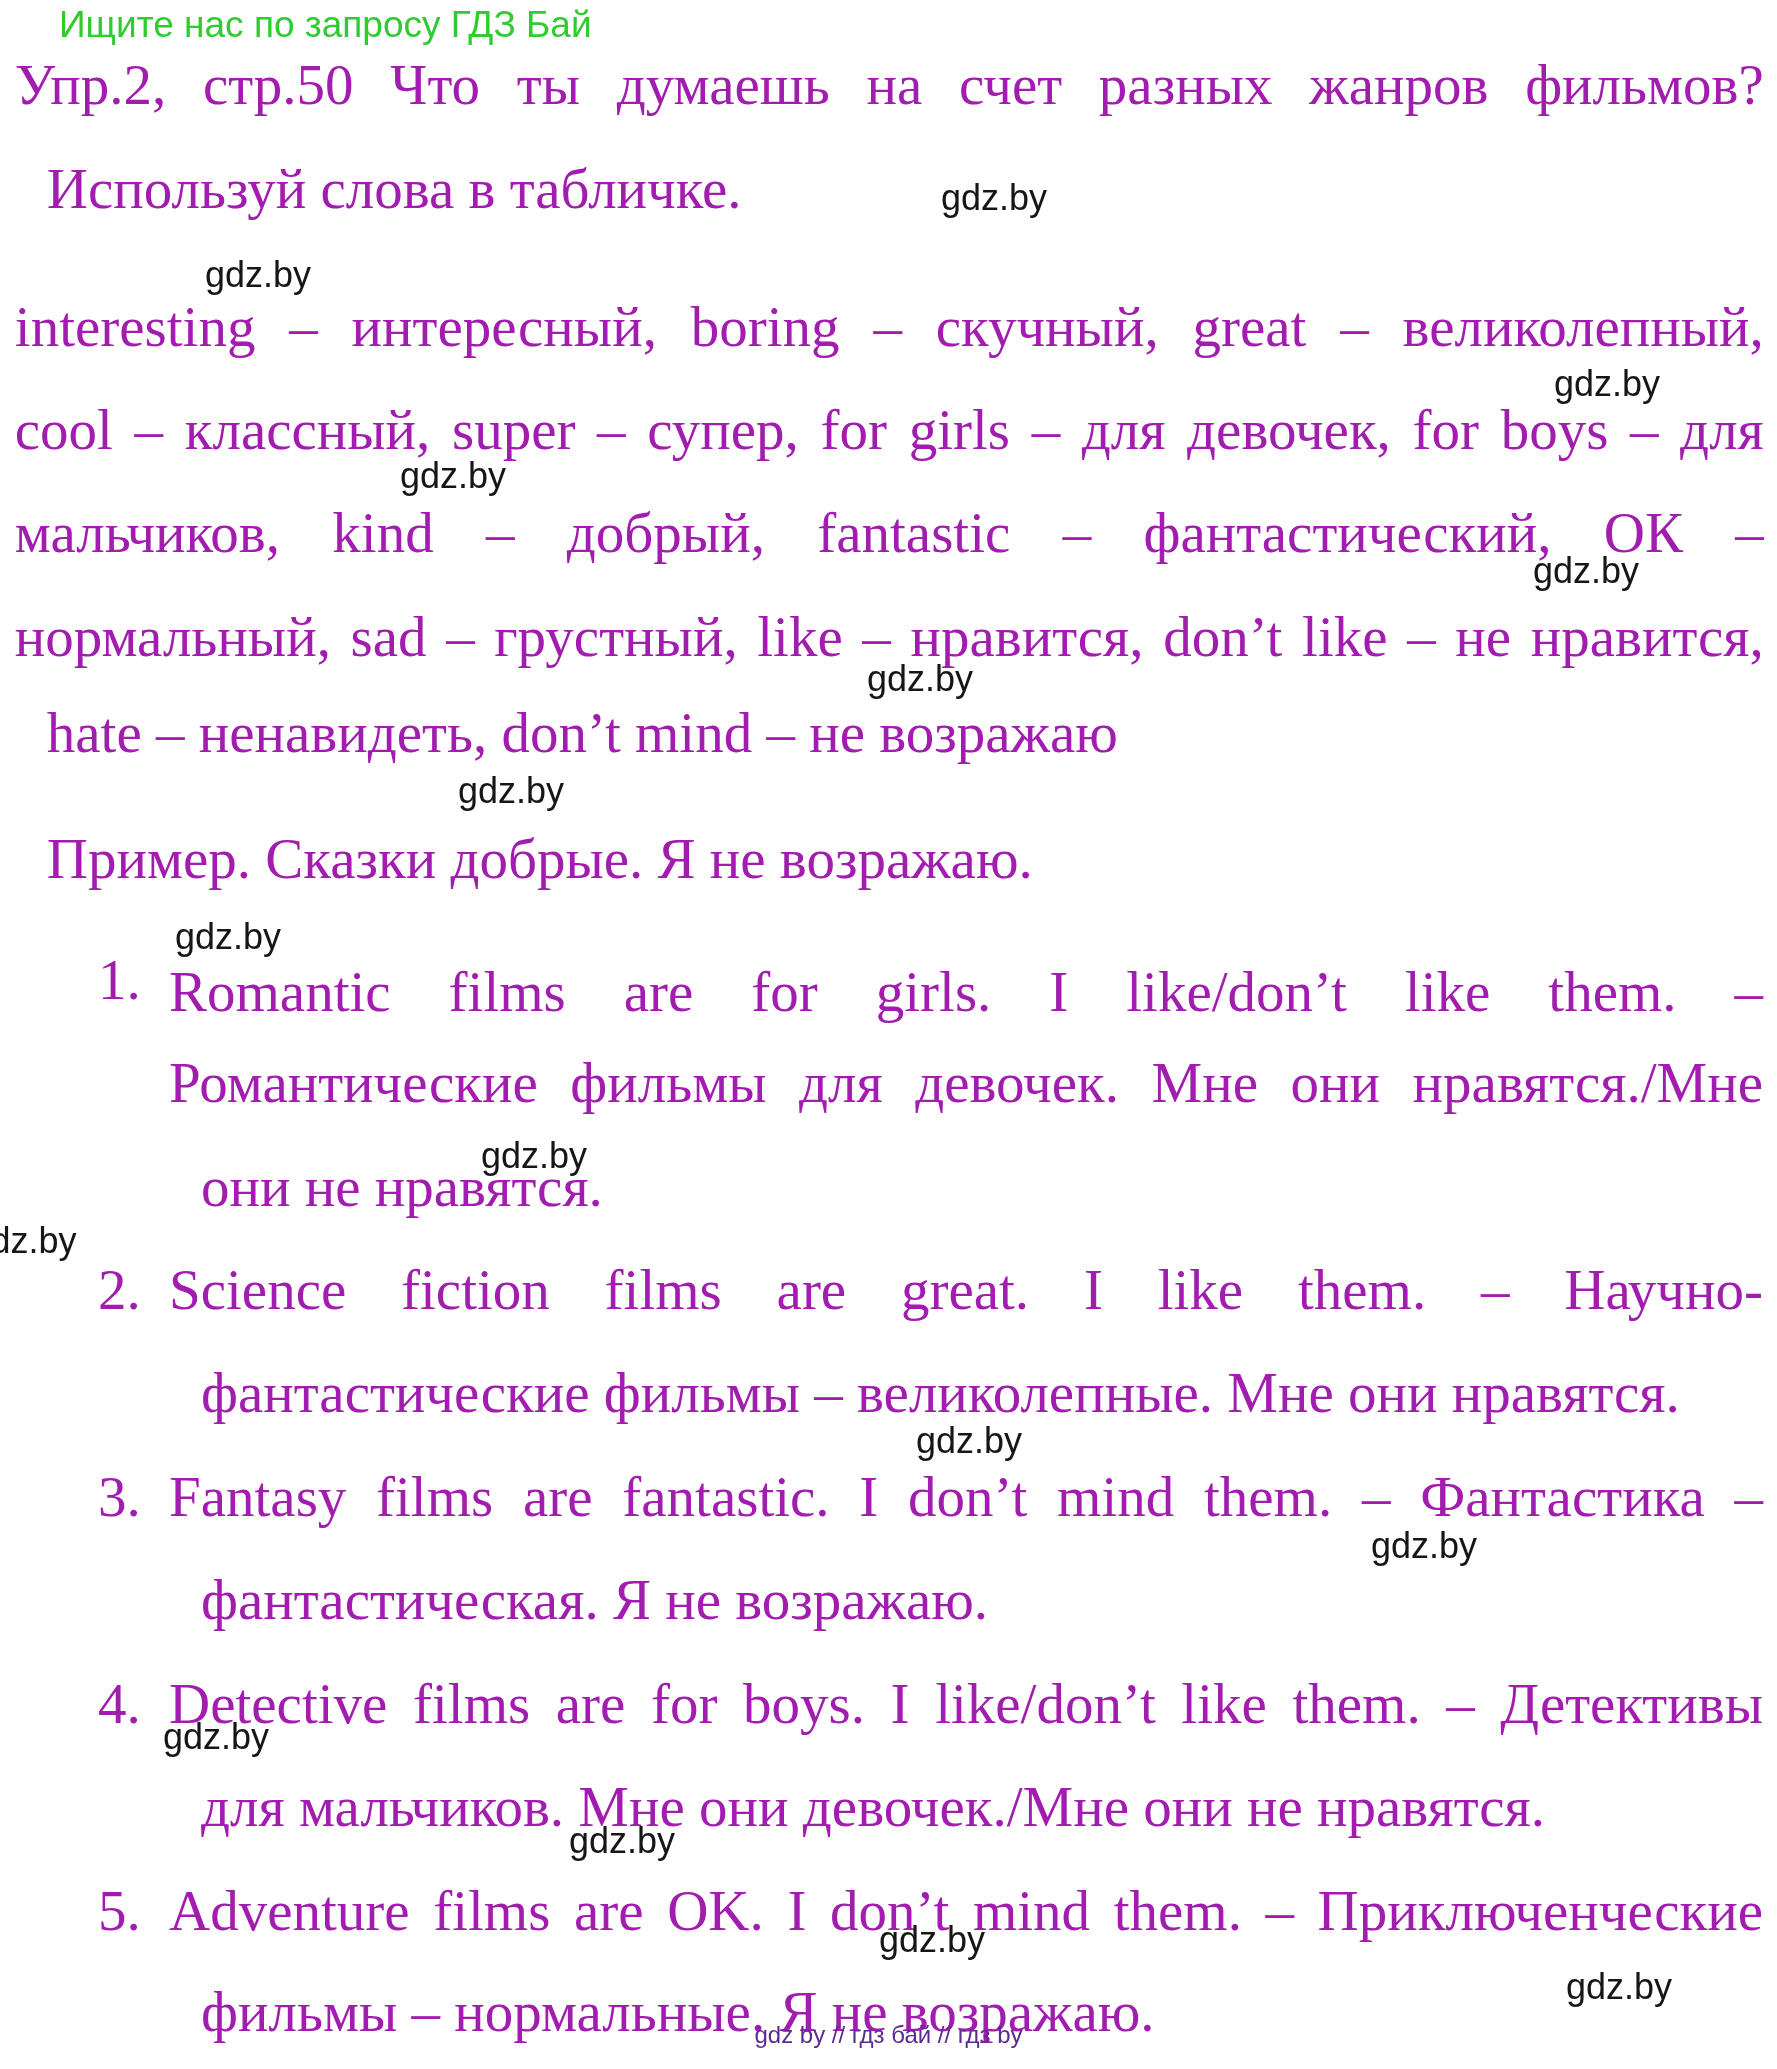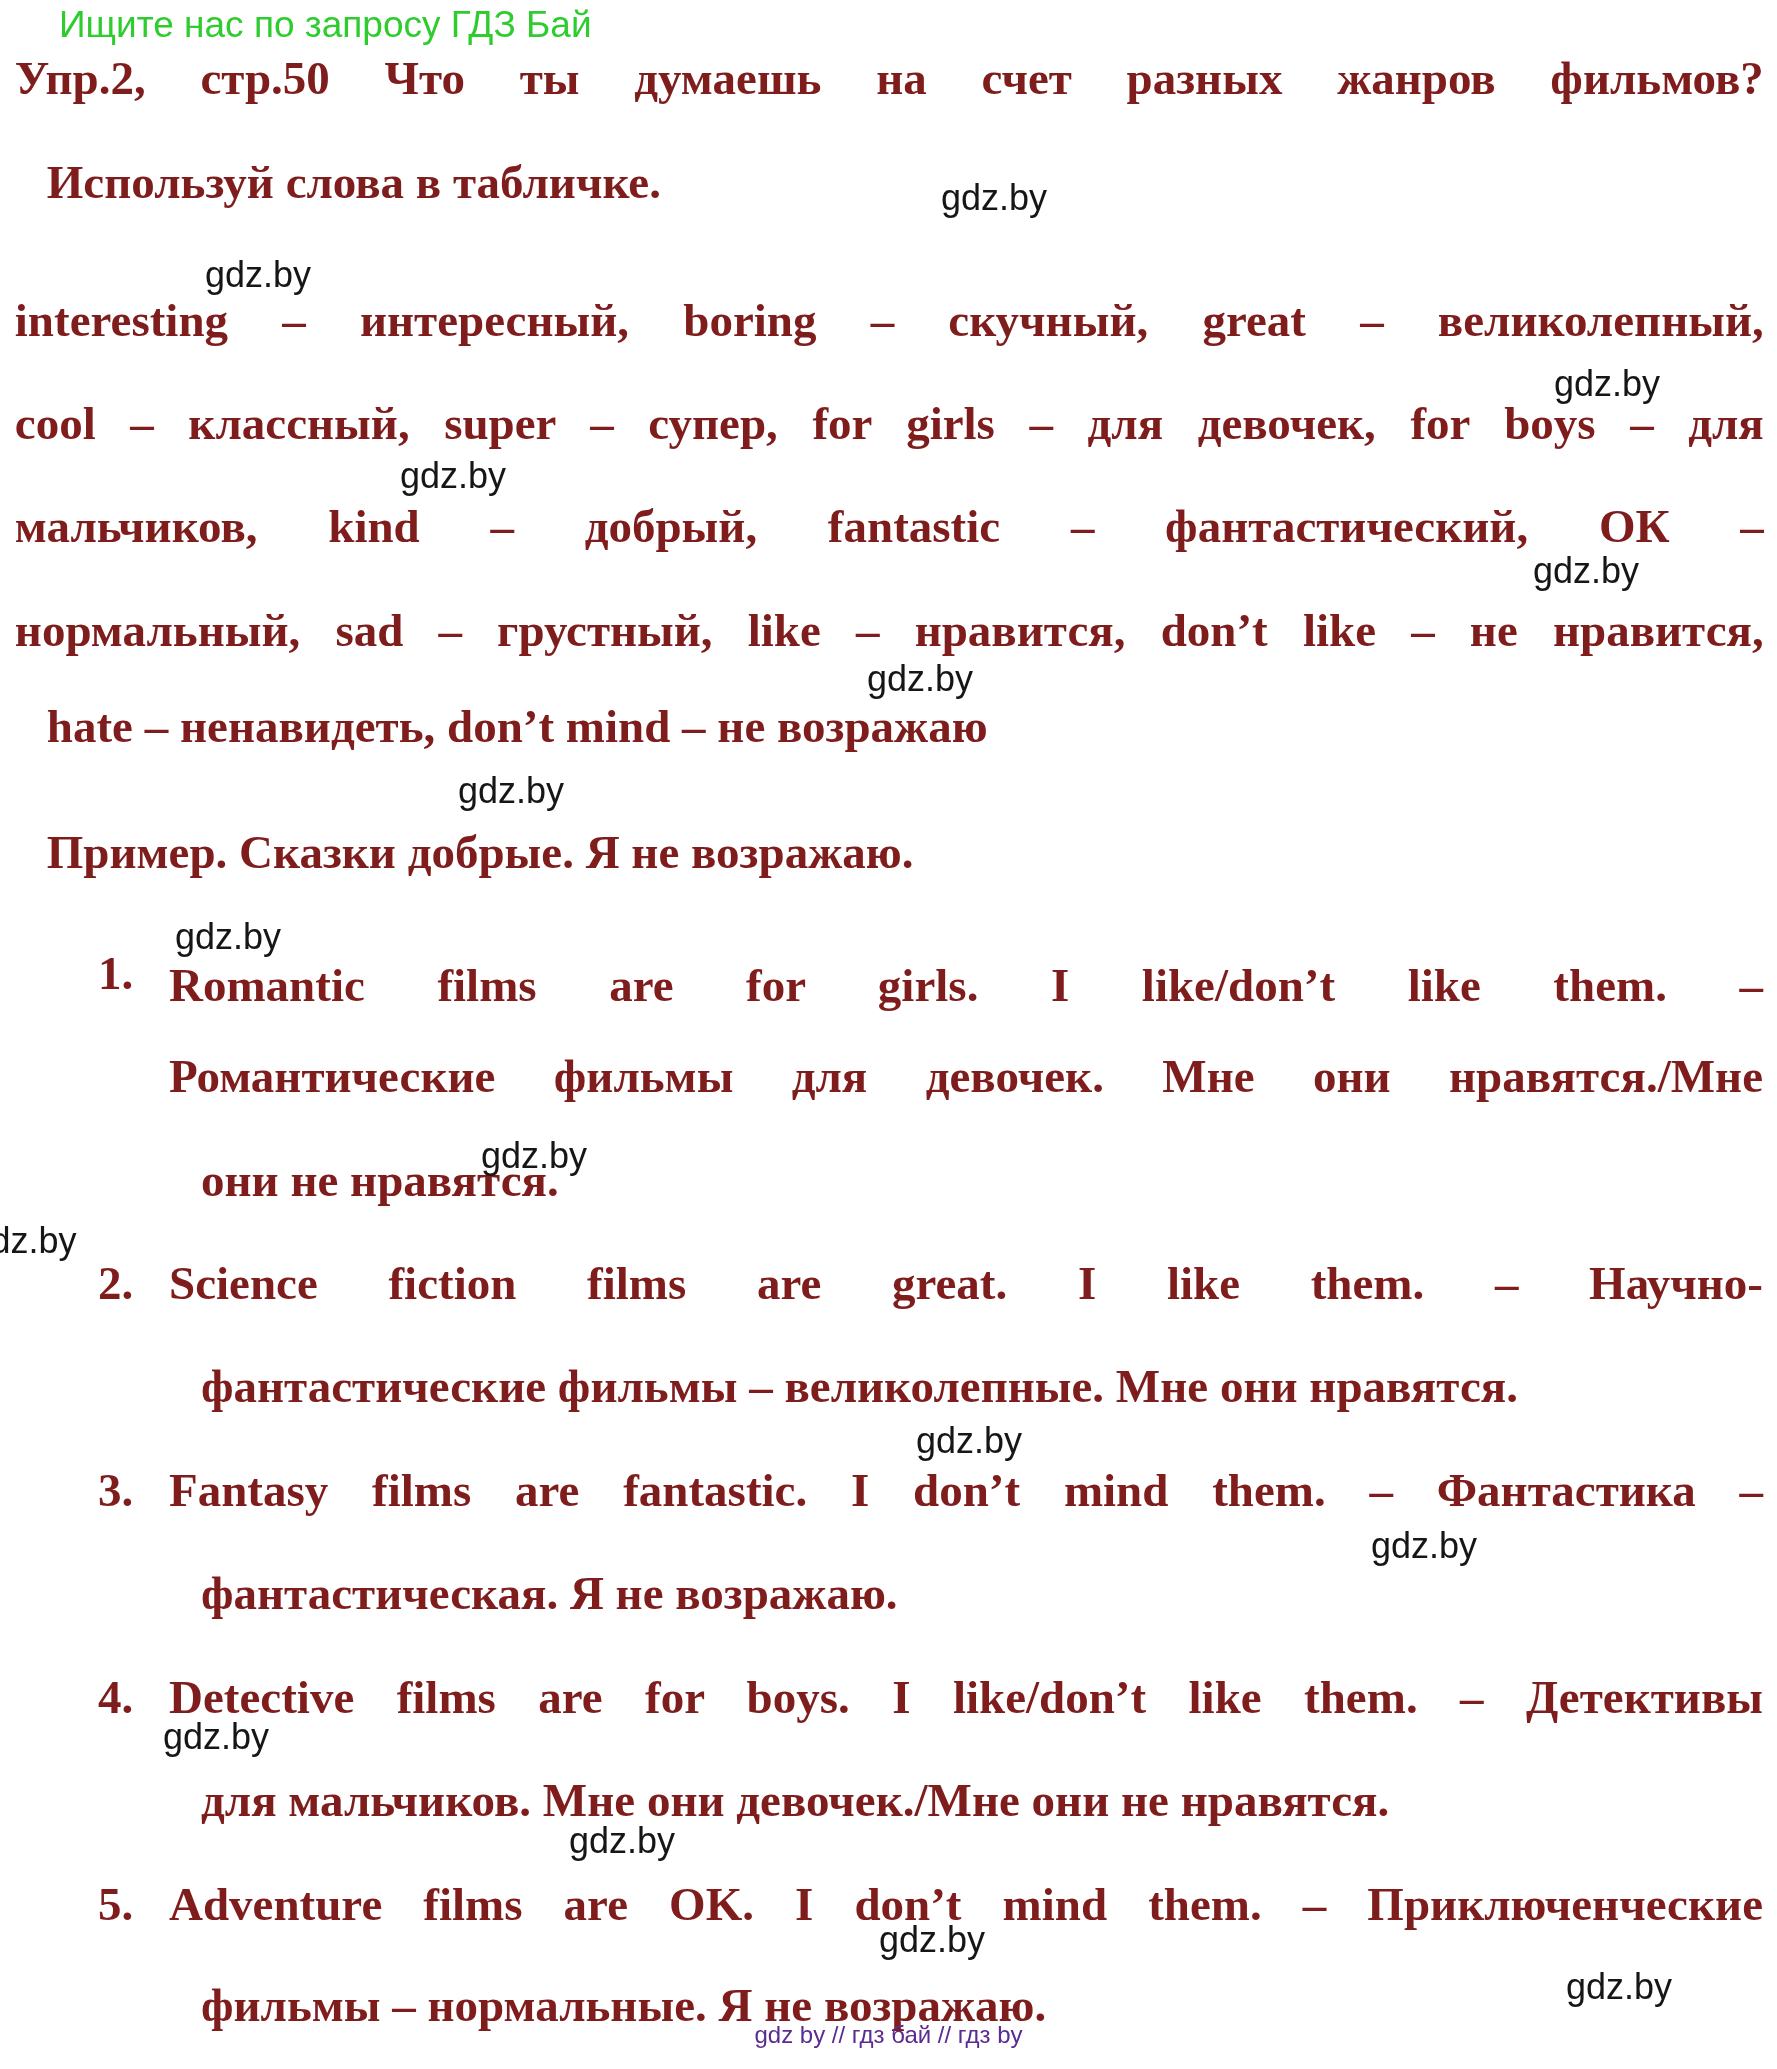--- a/index.html
+++ b/index.html
@@ -19,25 +19,24 @@
     text-indent: 59px;
     font-family: "Liberation Sans", sans-serif;
     font-size: 37px;
     font-weight: 500;
     color: #2ecc2e;
     white-space: nowrap;
   }
   
   .tl, .il, .num {
     position: absolute;
-    font-size: 47px;
+    font-size: 57px;
     line-height: 1.18;
     white-space: normal;
-    color: #7f1d1d;
-    font-weight: bold;
+    color: #a21caf;
   }
   .tl { left: 14.8px; width: 1749px; }
   .il { left: 169px; width: 1594px; }
   .num { left: 98px; width: 69px; }
   .just { text-align: justify; text-align-last: justify; }
   .left { text-align: right; text-align-last: left; white-space: nowrap; margin-left: 32px; }
   
   .wm {
     position: absolute;
     font-family: "Liberation Sans", sans-serif;

